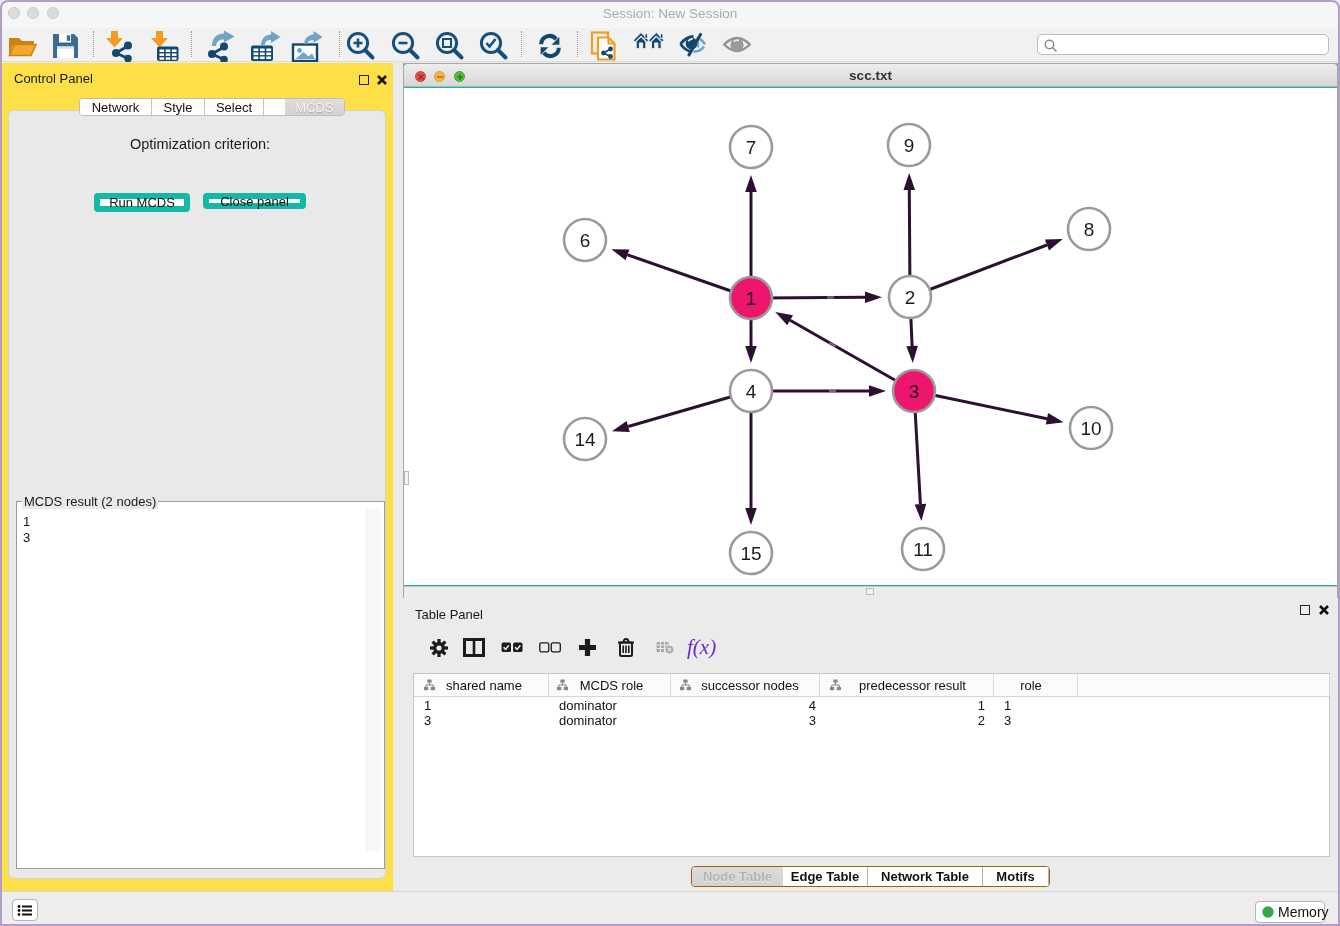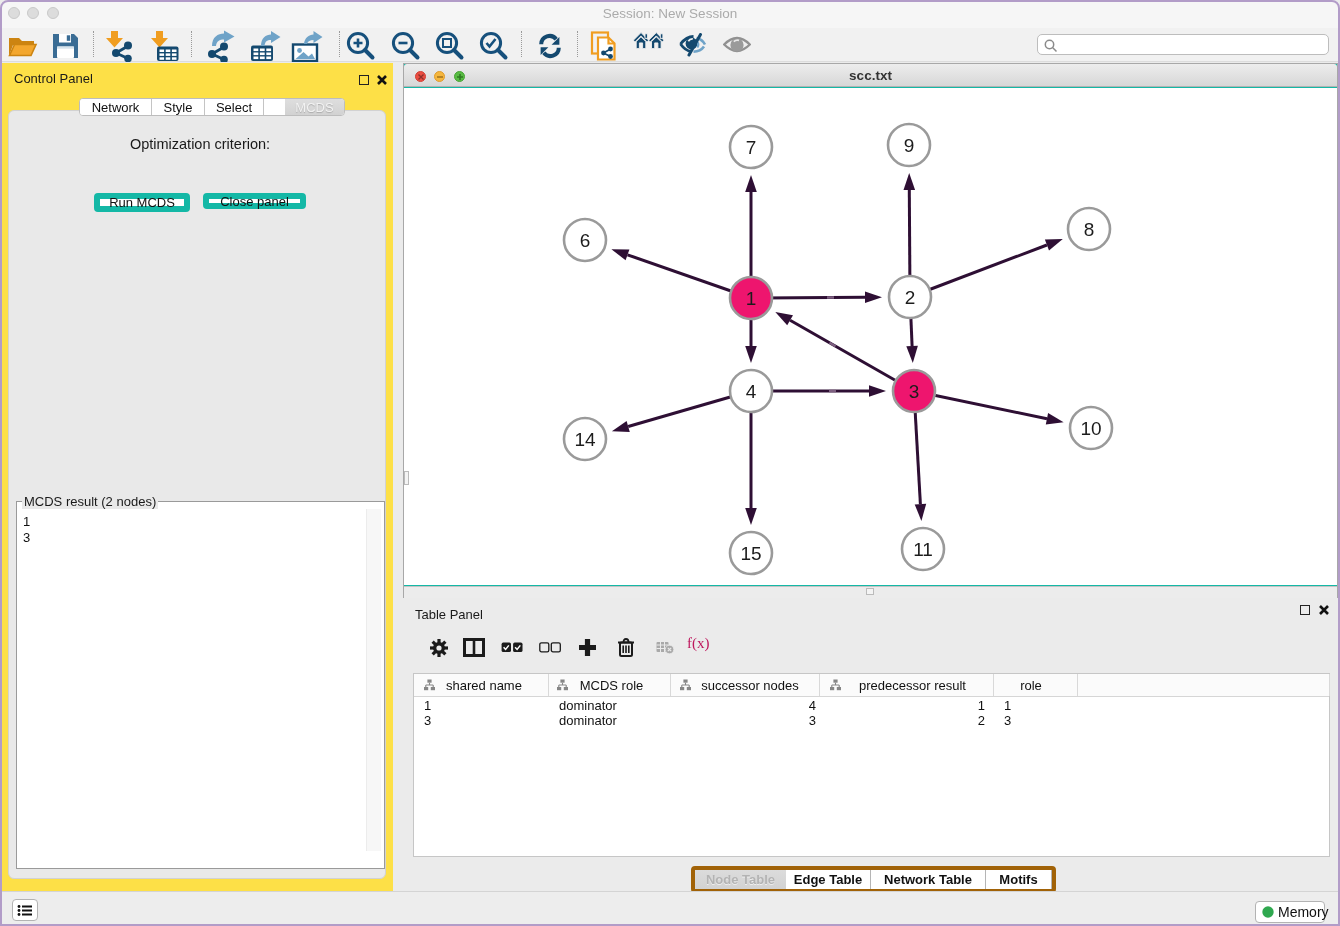--- a/index.html
+++ b/index.html
@@ -36,21 +36,21 @@
 #netbottom{position:absolute;left:0;bottom:0;width:933px;height:12px;background:#ececec;border-top:1px solid #c4c4c4;}
 
 #tpanel{position:absolute;left:403px;top:598px;width:937px;height:293px;background:#ebebeb;}
 #tpanel .hdr{position:absolute;left:12px;top:9px;font-size:13px;color:#1a1a1a;}
 #ttable{position:absolute;left:10px;top:75px;width:917px;height:184px;background:#fff;border:1px solid #c6c6c6;}
 .th{position:absolute;top:0;height:22px;border-right:1px solid #d9d9d9;background:#fbfbfb;}
 .thlab{position:absolute;top:4px;width:100%;text-align:center;font-size:13px;color:#111;}
 .trow{position:absolute;font-size:13px;color:#111;}
 .btab{height:19px;display:flex;align-items:center;justify-content:center;font-size:13px;font-weight:bold;background:#fff;color:#111;border-right:1px solid #b5b5b5;white-space:nowrap;flex:none;}
 .btab.dis{background:linear-gradient(#dcdcdc,#d2d2d2);color:#b3b3b3;text-shadow:0 1px 0 #eee;border-right:none;}
-#btabs{position:absolute;left:288px;top:268px;display:flex;border:4px solid #a16207;border-radius:4px;overflow:hidden;}
+#btabs{position:absolute;left:288px;top:268px;display:flex;border:1px solid #a16207;border-radius:4px;overflow:hidden;}
 
 #statusbar{position:absolute;left:0;top:891px;width:1340px;height:35px;background:#ededed;border-top:1px solid #d4d4d4;}
 .sbtn{position:absolute;background:#fff;border:1px solid #b3b3b3;border-radius:4px;}
 text{font-family:"Liberation Sans",sans-serif;}
 </style></head>
 <body>
 <div id="titlebar">
   <div class="tl" style="left:8px;"></div>
   <div class="tl" style="left:27px;"></div>
   <div class="tl" style="left:47px;"></div>
@@ -355,21 +355,21 @@
       <rect x="0.5" y="1" width="12" height="10" rx="1" fill="#a9a9a9"></rect>
       <g stroke="#ebebeb" stroke-width="1">
         <line x1="0.5" y1="4" x2="12.5" y2="4"></line>
         <line x1="0.5" y1="7.5" x2="12.5" y2="7.5"></line>
         <line x1="4.5" y1="1" x2="4.5" y2="11"></line>
         <line x1="8.5" y1="1" x2="8.5" y2="11"></line>
       </g>
       <circle cx="13.5" cy="8.5" r="4.3" fill="#a9a9a9" stroke="#ebebeb" stroke-width="0.8"></circle>
       <path d="M11.8 6.8 l3.4 3.4 M15.2 6.8 l-3.4 3.4" stroke="#ebebeb" stroke-width="1.2"></path>
     </svg>
-    <div class="abs" style="left:284px;top:37px;font-family:'Liberation Serif',serif;font-size:15px;color:#be185d;">f(x)</div>
+    <div class="abs" style="left:284px;top:37px;font-family:'Liberation Serif',serif;font-style:italic;font-size:21px;color:#6d28d9;">f(x)</div>
   <div id="ttable">
 <div class="th" style="left:0px;width:135px;">
         <svg class="abs" style="left:10px;top:5px;" width="11" height="12" viewBox="0 0 11 12">
           <rect x="3.4" y="0.5" width="4.2" height="3.2" fill="#868686"></rect>
           <path d="M5.5 3.7 V6 M1.8 6 H9.2 M1.8 6 V8 M9.2 6 V8" stroke="#868686" stroke-width="1.1" fill="none"></path>
           <rect x="0" y="8" width="4.2" height="3.2" fill="#868686"></rect>
           <rect x="6.8" y="8" width="4.2" height="3.2" fill="#868686"></rect>
         </svg>
         <div class="thlab" style="left:3px;">shared name</div>
       </div>

